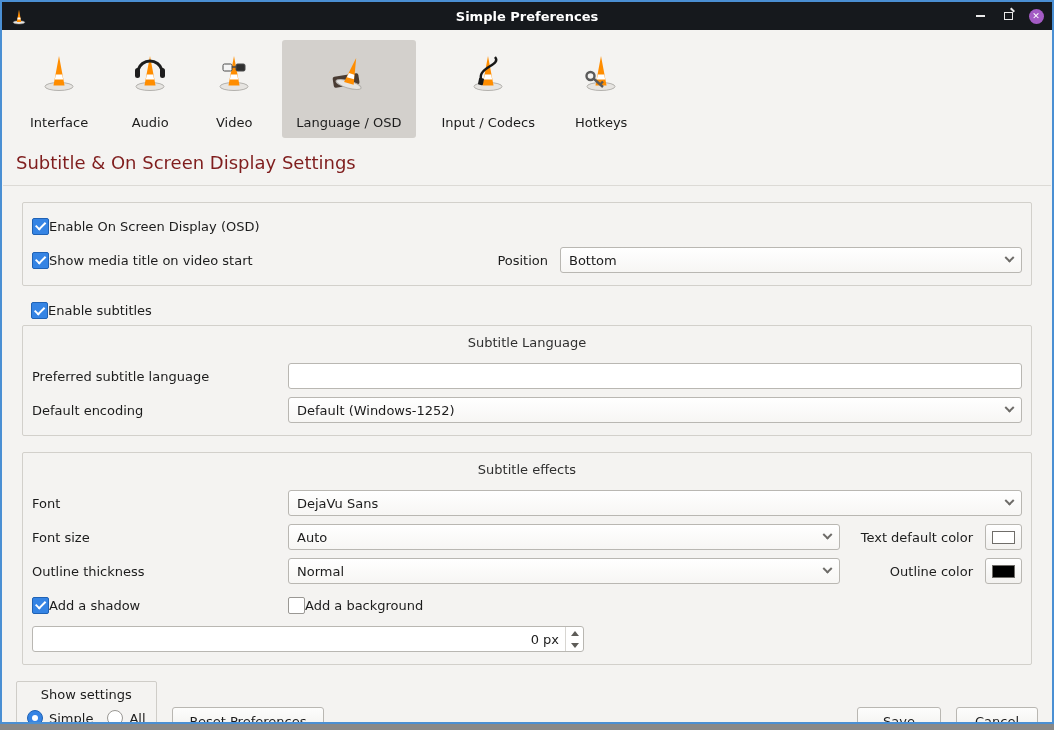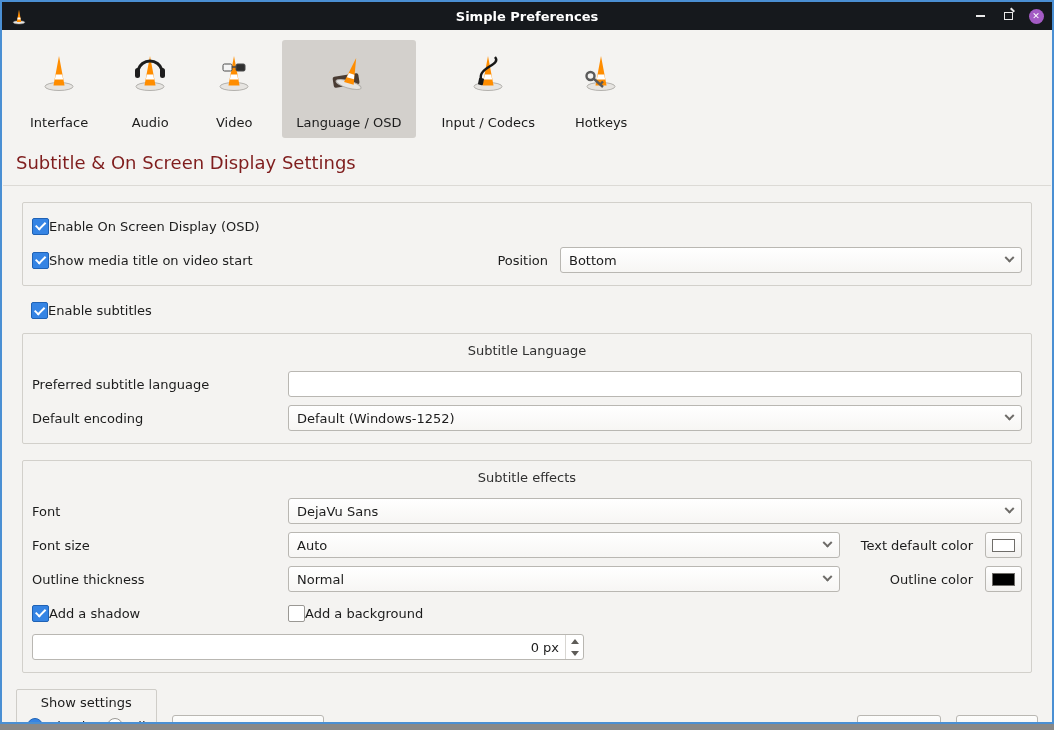--- a/index.html
+++ b/index.html
@@ -93,21 +93,21 @@
   .spin-btn{ flex:1; display:flex; align-items:center; justify-content:center; cursor:pointer; }
   .arr-up{ width:0; height:0; border-left:4px solid transparent; border-right:4px solid transparent; border-bottom:5px solid #5e5c58; }
   .arr-down{ width:0; height:0; border-left:4px solid transparent; border-right:4px solid transparent; border-top:5px solid #5e5c58; }
   .color-btn{
     width:37px; height:26px; background:linear-gradient(#ffffff,#f2f1ef);
     border:1px solid #b9b7b2; border-radius:3px;
     display:flex; align-items:center; justify-content:center; cursor:pointer; flex:0 0 auto;
   }
   .color-swatch{ width:23px; height:13px; border:1px solid #6f6d69; }
   .right-group{ margin-left:auto; display:flex; align-items:center; gap:12px; }
-  .enable-subs-row{ margin:0 20px 14px; padding-left:9px; display:flex; }
+  .enable-subs-row{ margin:0 20px 6px; padding-left:9px; display:flex; }
   
   .footer{ margin-top:auto; display:flex; align-items:flex-end; gap:15px; padding:0 14px 13px; }
   .show-settings{ border:1px solid #cfcdc8; border-radius:2px; padding:5px 10px 9px; }
   .show-settings .ss-title{ text-align:center; padding-bottom:8px; }
   .radio-row{ display:flex; align-items:center; gap:14px; }
   .radio-wrap{ display:inline-flex; align-items:center; gap:6px; }
   .btn{
     height:29px; background:linear-gradient(#fdfdfc,#efeeec);
     border:1px solid #b9b7b2; border-radius:3px;
     padding:0 17px; font:13px "DejaVu Sans", sans-serif; color:#1c1c1c; cursor:pointer;

